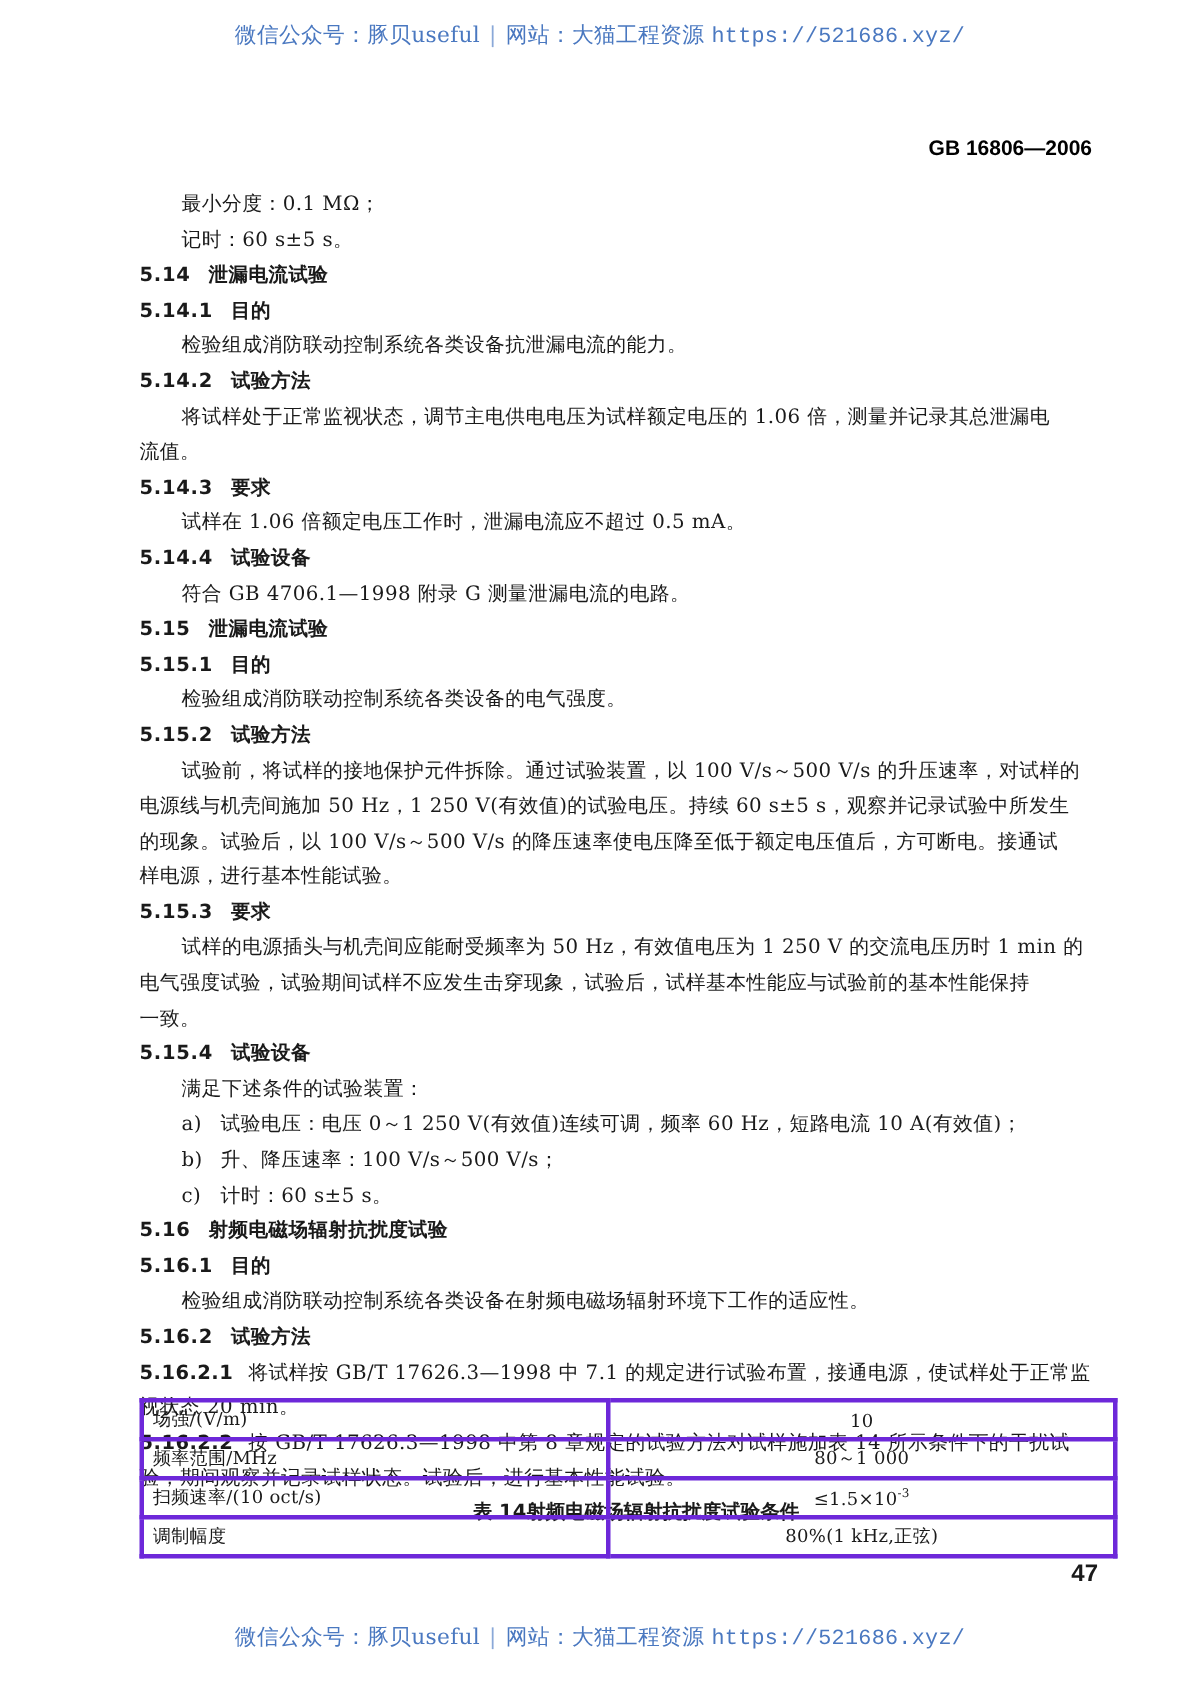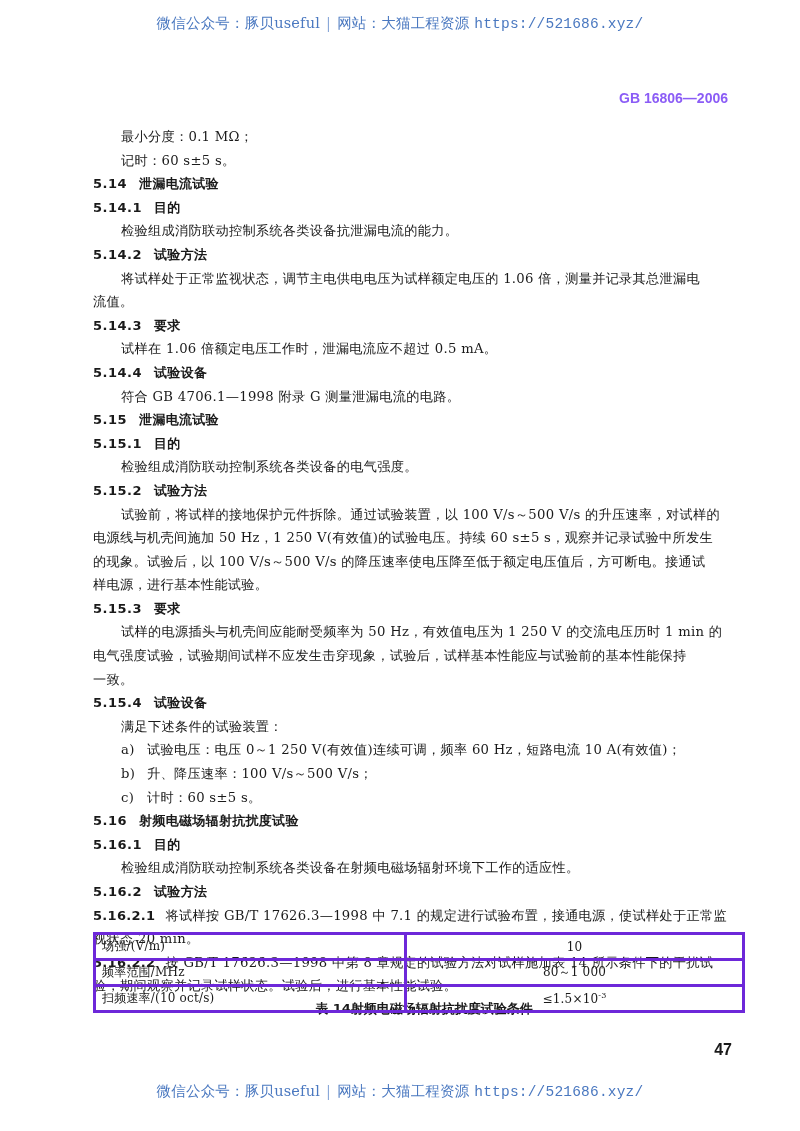--- a/index.html
+++ b/index.html
@@ -13,21 +13,21 @@
     font-size: 14.5px; color: #4a78c0; letter-spacing: 0.2px;
     font-family: "DejaVu Serif", serif;
   }
   .watermark .sep { color: #8aa8d8; margin: 0 6px; }
   .watermark .url { font-family: "Liberation Mono", "DejaVu Sans Mono", monospace; }
   .wm-top { top: 14px; }
   .wm-bottom { top: 1082px; }
   .std-code {
     position: absolute; top: 90px; right: 72px;
     font-family: "Liberation Sans", "DejaVu Sans", sans-serif;
-    font-weight: bold; font-size: 14px; color: #8b5cf6;
+    font-weight: bold; font-size: 14px; color: #000000;
   }
   .content {
     position: absolute; left: 93px; top: 125px; width: 652px;
   }
   .line {
     font-size: 13.2px; line-height: 23.6px; white-space: nowrap;
     letter-spacing: 0.3px;
   }
   .indent { padding-left: 28px; }
   .list-item { padding-left: 28px; }
@@ -160,20 +160,24 @@
     <td class="value">10</td>
   </tr>
   <tr>
     <td class="label">频率范围/MHz</td>
     <td class="value">80～1 000</td>
   </tr>
   <tr>
     <td class="label">扫频速率/(10 oct/s)</td>
     <td class="value"><span>≤1.5×10</span><sup>-3</sup></td>
   </tr>
+  <tr>
+    <td class="label">调制幅度</td>
+    <td class="value">80%(1 kHz,正弦)</td>
+  </tr>
 </tbody>
   </table>
 
 <div class="page-num">47</div>
 
 <div class="watermark wm-bottom">
   <span>微信公众号：豚贝useful</span><span class="sep">|</span><span>网站：大猫工程资源</span>
   <span class="url">https://521686.xyz/</span>
 </div>
 

